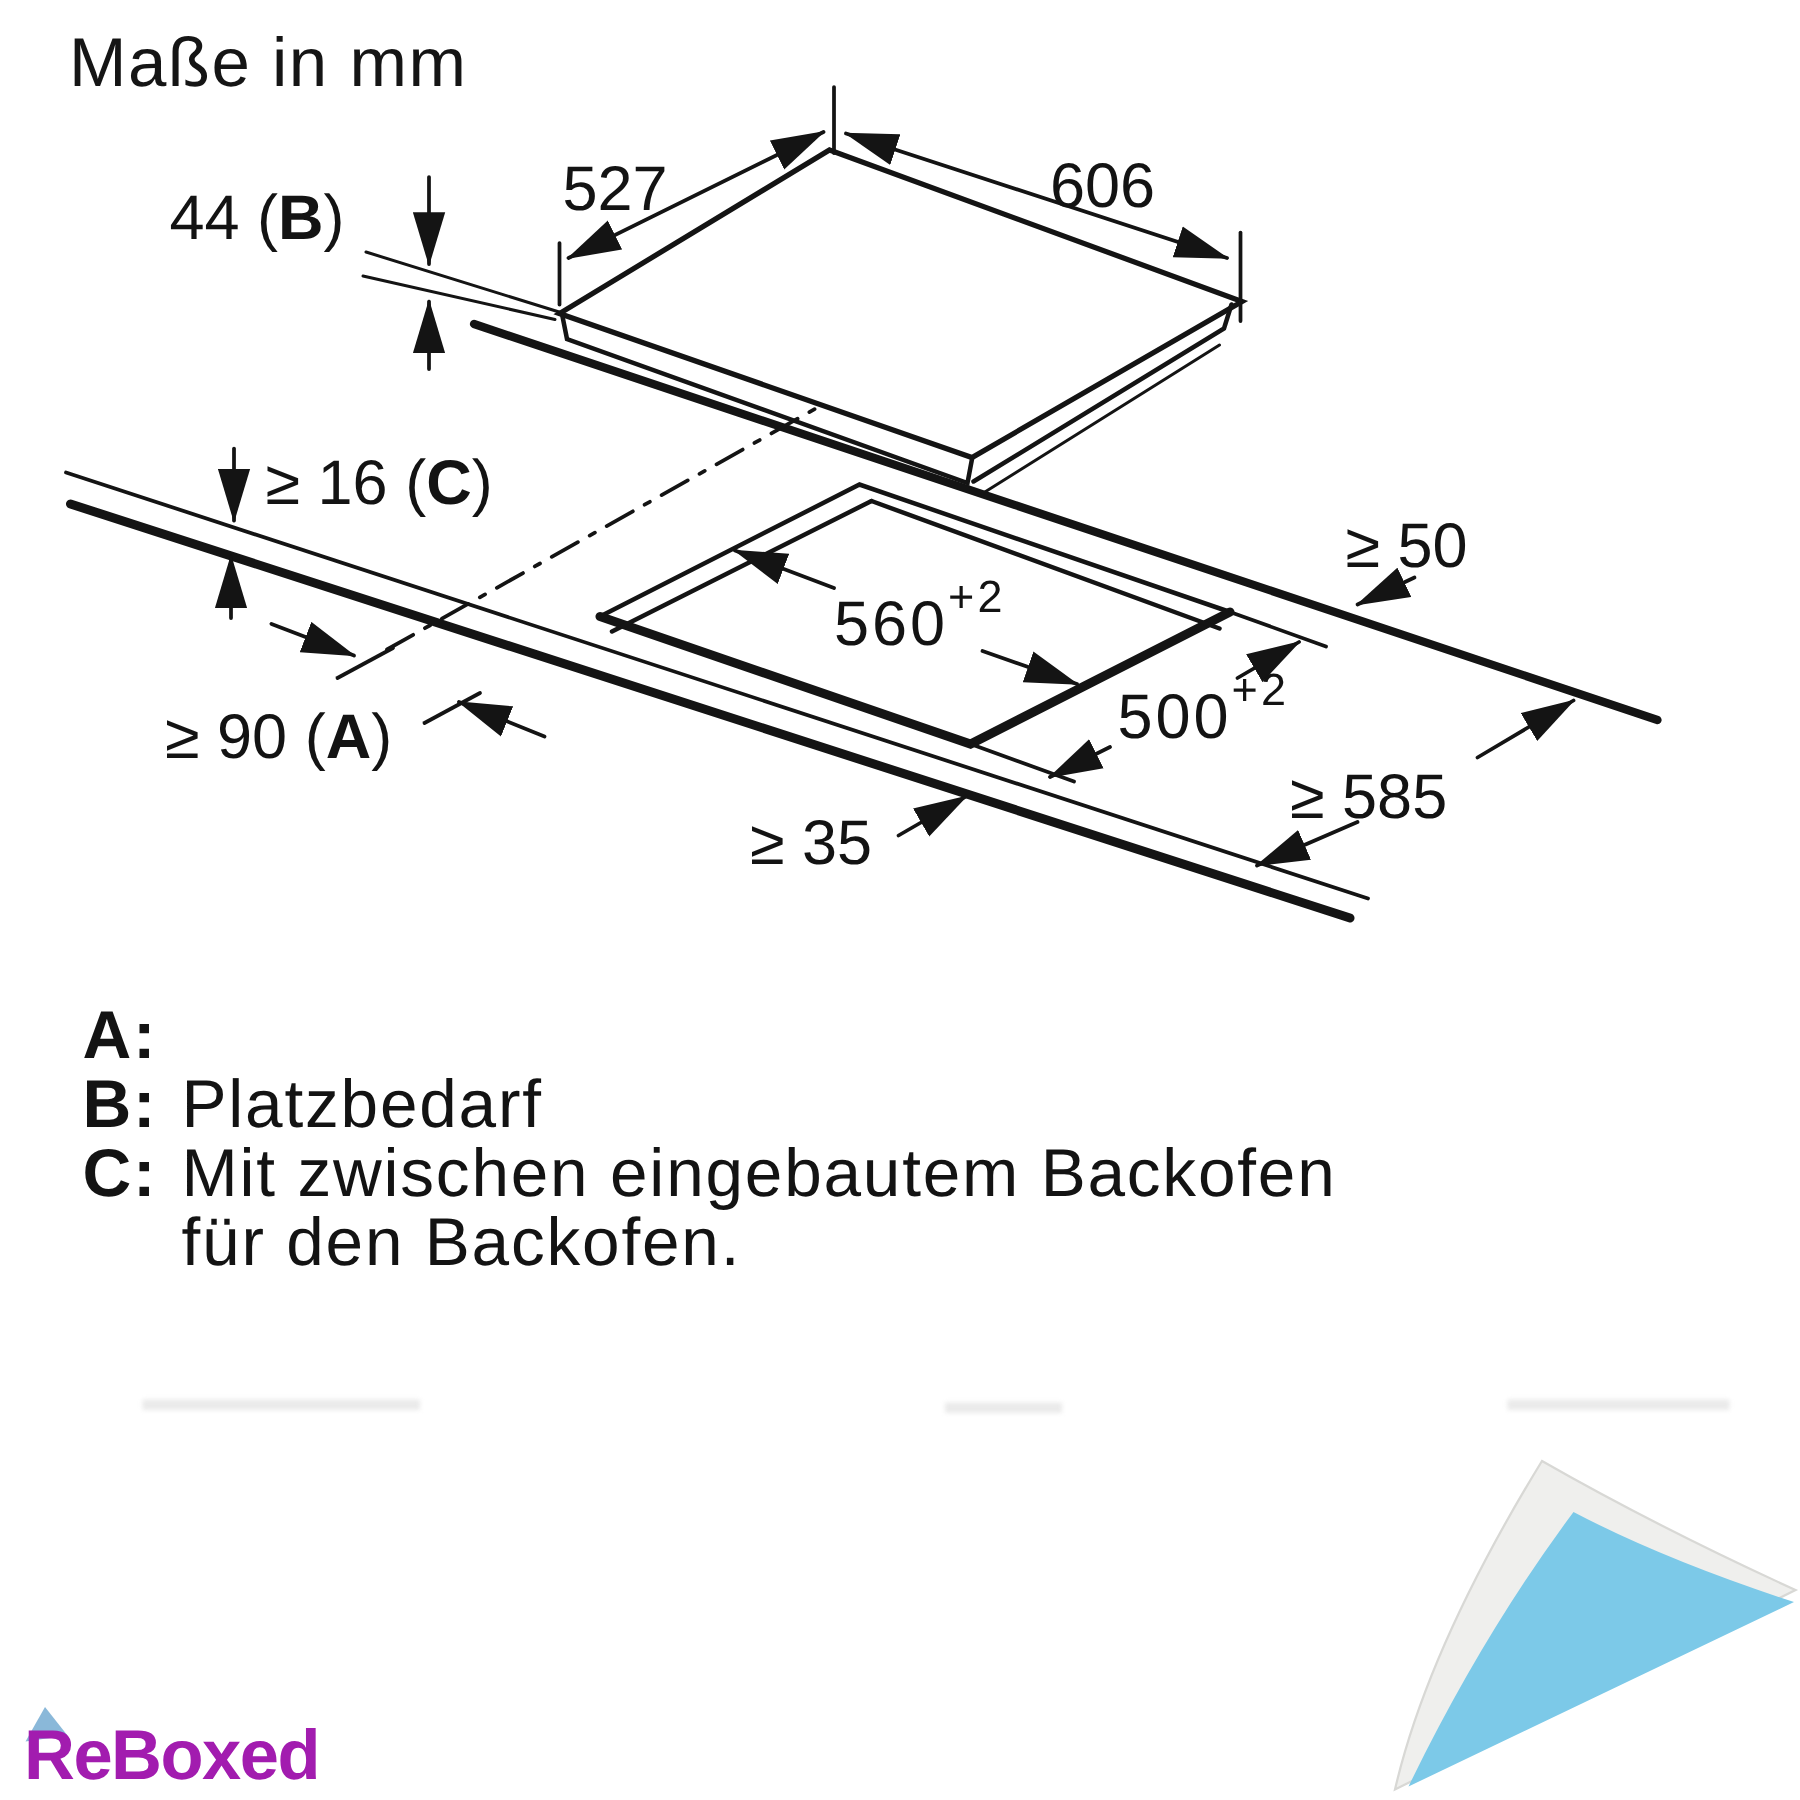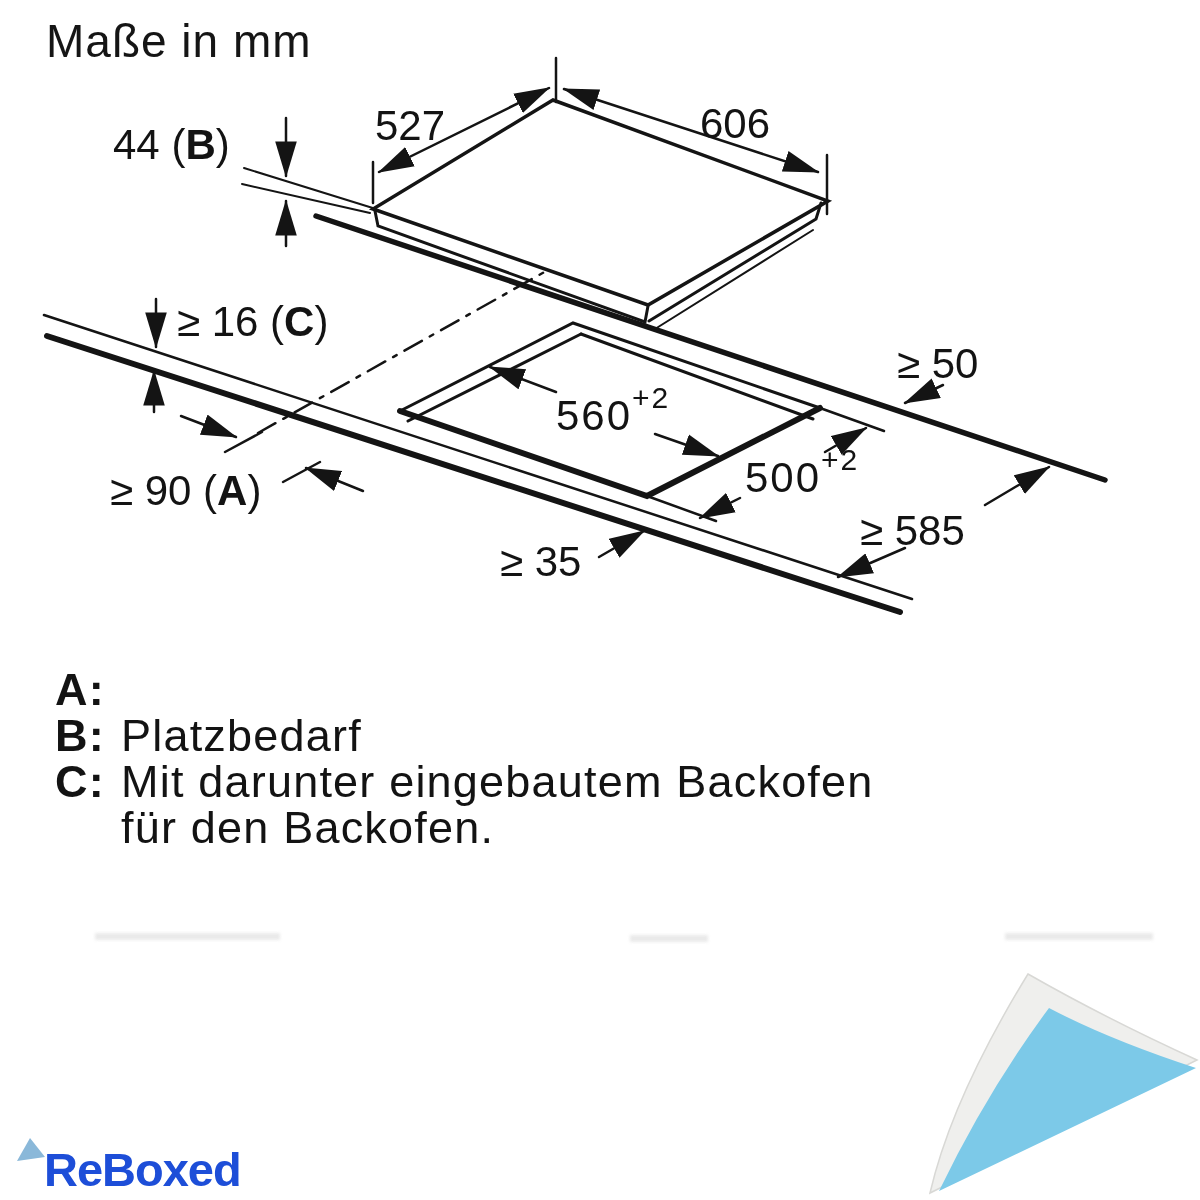--- a/index.html
+++ b/index.html
@@ -5,21 +5,21 @@
   html,body{margin:0;padding:0;background:#ffffff;}
   .page{position:relative;width:1200px;height:1200px;background:#ffffff;overflow:hidden;
         font-family:"Liberation Sans", sans-serif;color:#111;}
   .title{position:absolute;left:46px;top:14px;font-size:46px;letter-spacing:1px;color:#151515;}
   svg.diagram{position:absolute;left:0;top:0;width:1200px;height:1200px;}
   .legend{position:absolute;left:55px;top:667px;font-size:45px;line-height:46px;letter-spacing:1.2px;color:#131313;}
   .lrow{display:flex;}
   .lkey{width:66px;font-weight:bold;flex:0 0 66px;}
   .ltext{white-space:nowrap;}
   .logo{position:absolute;left:16px;top:1142px;z-index:3;font-weight:bold;font-size:47px;
-        letter-spacing:-1px;color:#1d4ed8;margin-left:28px;}
+        letter-spacing:-1px;color:#a21caf;}
   .logo-tri{position:absolute;left:14px;top:1134px;z-index:2;width:40px;height:34px;}
   .wm{position:absolute;height:7px;background:#d9d9d9;opacity:.55;filter:blur(1.5px);z-index:1;}
   .wm1{left:95px;top:933px;width:185px;}
   .wm2{left:630px;top:935px;width:78px;}
   .wm3{left:1005px;top:933px;width:148px;}
   text{font-family:"Liberation Sans", sans-serif;}
 </style>
 </head>
 <body>
 
@@ -114,21 +114,21 @@
   <div class="legend">
     <div class="lrow">
         <span class="lkey">A:</span>
       </div>
     <div class="lrow">
         <span class="lkey">B:</span>
         <span class="ltext">Platzbedarf</span>
       </div>
     <div class="lrow">
         <span class="lkey">C:</span>
-        <span class="ltext">Mit darunter eingebautem Backofen</span>
+        <span class="ltext">Mit zwischen eingebautem Backofen</span>
       </div>
     <div class="lrow">
         <span class="lkey"></span>
         <span class="ltext">für den Backofen.</span>
       </div>
   </div>
 
   <div class="wm wm1"></div>
   <div class="wm wm2"></div>
   <div class="wm wm3"></div>

